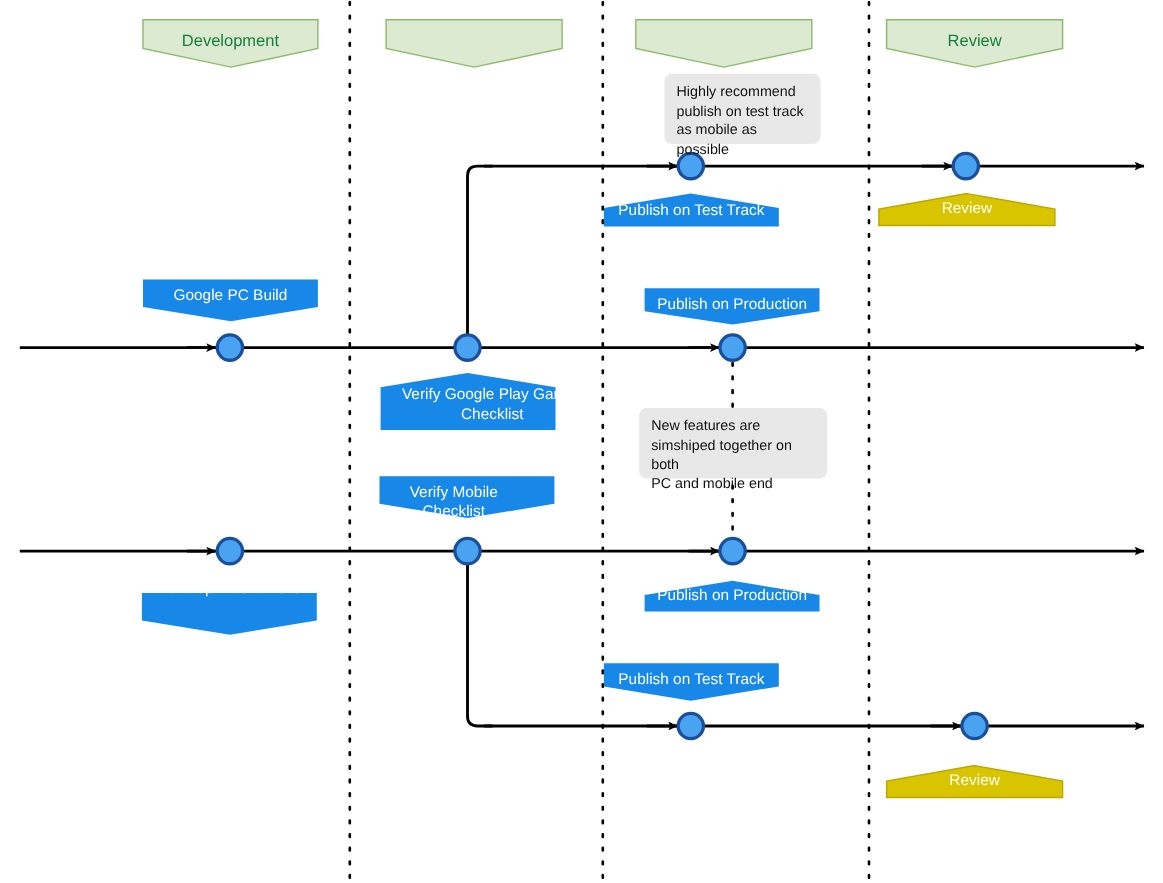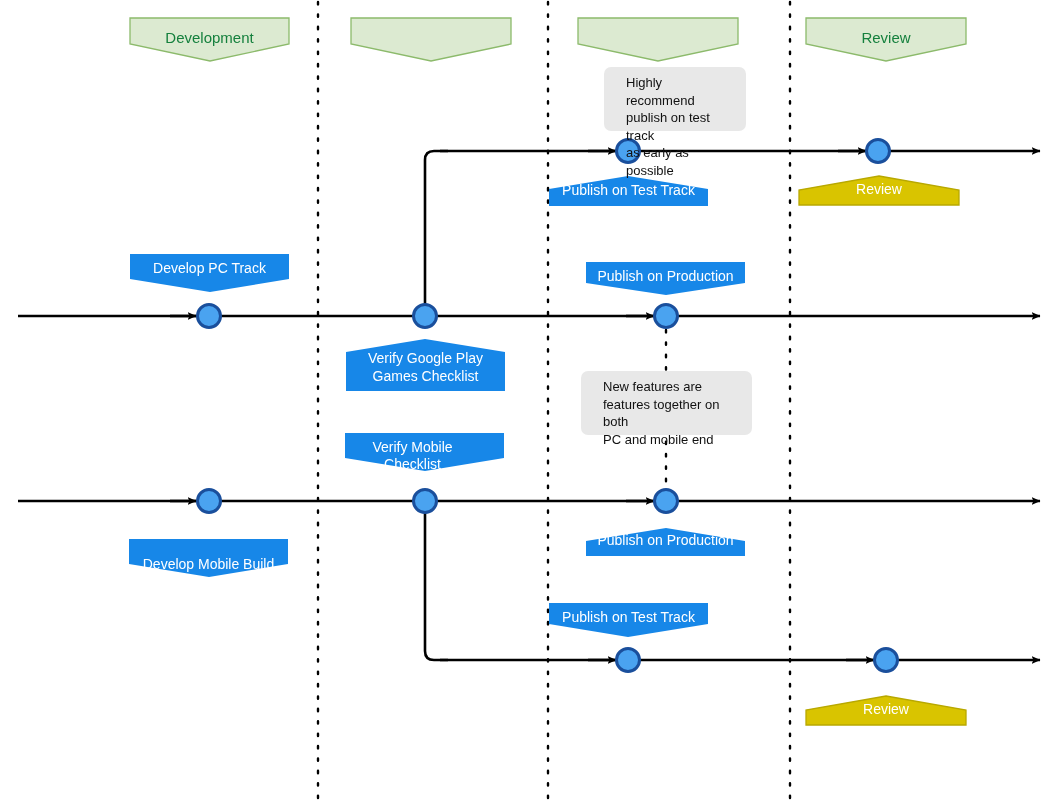--- a/index.html
+++ b/index.html
@@ -58,21 +58,21 @@
   .banner.down .banner-label { top: 6px; }
   .banner.up .banner-label { bottom: 7px; }
   .banner.two-line.up .banner-label { bottom: 6px; }
   .note {
     position: absolute;
     background: #e8e8e8;
     border-radius: 7px;
     color: #111111;
     font-size: 13px;
     line-height: 17.5px;
-    padding: 7px 22px;
+    padding: 7px 11px;
     box-sizing: border-box;
     text-align: left;
   }
   .note span { display: block; }
   .yellow-label { color: #ffffff; }
 </style>
 </head>
 <body>
 
 <div id="stage">
@@ -166,35 +166,35 @@
   </svg>
 
   <div class="lane-header" style="left:130px; top:18px; width:159px; height:43px;">
     <span class="lane-label">Development</span>
   </div>
   <div class="lane-header" style="left:806px; top:18px; width:160px; height:43px;">
     <span class="lane-label">Review</span>
   </div>
 
   <div class="banner down" style="left:130px; top:254px; width:159px; height:38px;">
-    <span class="banner-label">Develop PC Track</span>
-  </div>
-
-  <div class="banner two-line up" style="left:346px; top:339px; width:159px; height:52px;">
+    <span class="banner-label">Google PC Build</span>
+  </div>
+
+  <div class="banner two-line up" style="left:346px; top:339px; width:159px; height:52px;padding-left:44px;">
     <span class="banner-label" style="bottom:6px; line-height:18px;">
       <span>Verify Google Play</span>
       <span>Games Checklist</span>
     </span>
   </div>
 
   <div class="banner down" style="left:345px; top:433px; width:135px; height:38px;">
     <span class="banner-label">Verify Mobile Checklist</span>
   </div>
 
-  <div class="banner down" style="left:129px; top:550px; width:159px; height:38px;">
+  <div class="banner down" style="left:129px; top:520px; width:159px; height:38px;">
     <span class="banner-label">Develop Mobile Build</span>
   </div>
 
   <div class="banner up" style="left:549px; top:176px; width:159px; height:30px;">
     <span class="banner-label">Publish on Test Track</span>
   </div>
 
   <div class="banner down" style="left:586px; top:262px; width:159px; height:33px;">
     <span class="banner-label">Publish on Production</span>
   </div>
@@ -211,22 +211,22 @@
     <span class="banner-label">Review</span>
   </div>
 
   <div class="banner up yellow-label" style="left:806px; top:696px; width:160px; height:29px;">
     <span class="banner-label">Review</span>
   </div>
 
   <div class="note" style="left:604px; top:67px; width:142px; height:64px;">
     <span>Highly recommend</span>
     <span>publish on test track</span>
-    <span>as early as possible</span>
+    <span>as mobile as possible</span>
   </div>
 
   <div class="note" style="left:581px; top:371px; width:171px; height:64px;">
     <span>New features are</span>
-    <span>features together on both</span>
+    <span>simshiped together on both</span>
     <span>PC and mobile end</span>
   </div>
 
 </div>
 
 </body></html>

